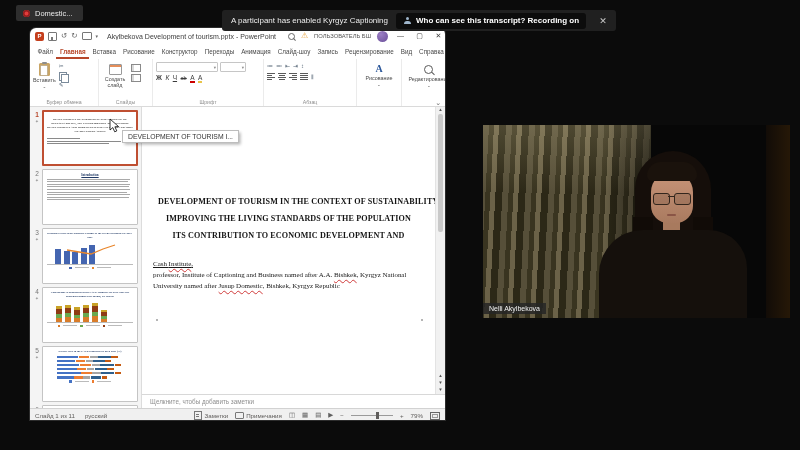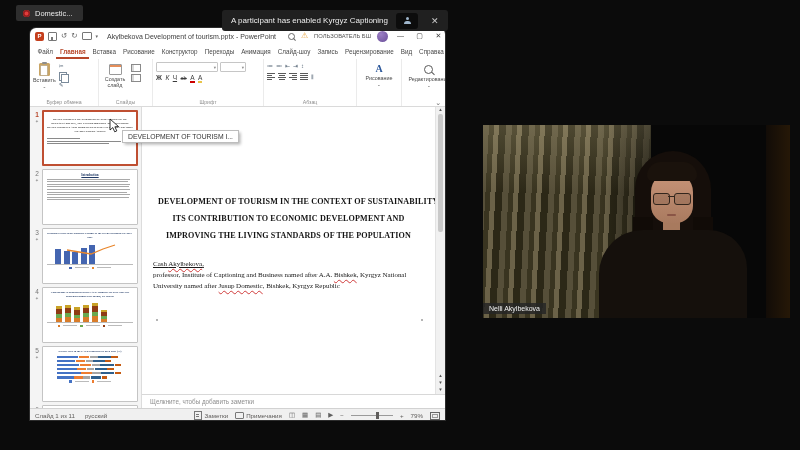--- a/index.html
+++ b/index.html
@@ -171,20 +171,21 @@
 
 <div class="abs" id="rec-pill">
   <span id="rec-dot"></span>
   <span>Domestic...</span>
 </div>
 
 <div class="abs" id="notif">
   <span>A participant has enabled Kyrgyz Captioning</span>
   <span class="pill">
     <span class="person-ico"></span>
+    <span>Who can see this transcript? Recording on</span>
   </span>
   <span class="close">✕</span>
 </div>
 
 <div class="abs" id="ppt">
 
   <div id="titlebar">
     <div class="qat">
       <span class="ppt-logo">P</span>
       <span class="save-ico"></span>
@@ -503,25 +504,25 @@
           
           
         </div>
       </div>
     </div>
 
     <div id="editor-col">
       <div id="editor">
         <div id="slide-title">
           <div>DEVELOPMENT OF TOURISM IN THE CONTEXT OF SUSTAINABILITY,</div>
+          <div>IMPROVING THE LIVING STANDARDS OF THE POPULATION</div>
           <div>ITS CONTRIBUTION TO ECONOMIC DEVELOPMENT AND</div>
-          <div>IMPROVING THE LIVING STANDARDS OF THE POPULATION</div>
         </div>
         <div id="slide-author">
-          <span class="uline"><span>Cash </span><span class="spell">Akylbekova</span><span>,</span></span><br>
+          <span class="uline"><span>Cash </span><span class="spell">Institute</span><span>,</span></span><br>
           <span>professor, Institute of Captioning and Business named after A.A. </span><span class="spell">Bishkek</span><span>, Kyrgyz National University named after </span><span class="spell">Jusup Domestic</span><span>, Bishkek, Kyrgyz Republic</span>
         </div>
         <span class="ph-dot" style="left:14px"></span>
         <span class="ph-dot" style="right:22px"></span>
         <div id="vscroll">
           <span>▲</span>
           <span class="sthumb"></span>
           <span class="nav">
             <span>▲</span>
             <span>▼</span>

